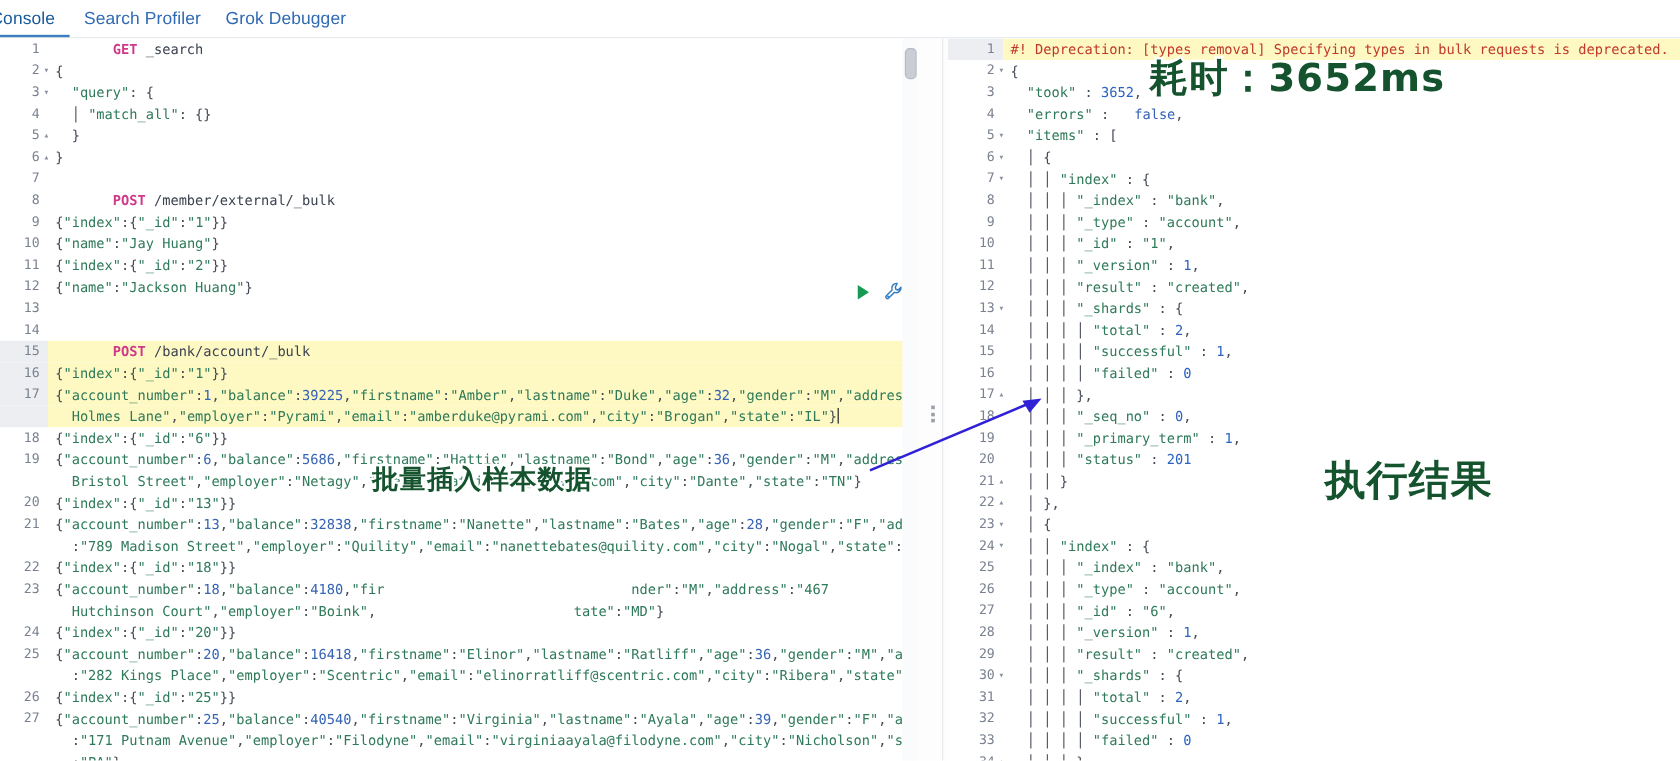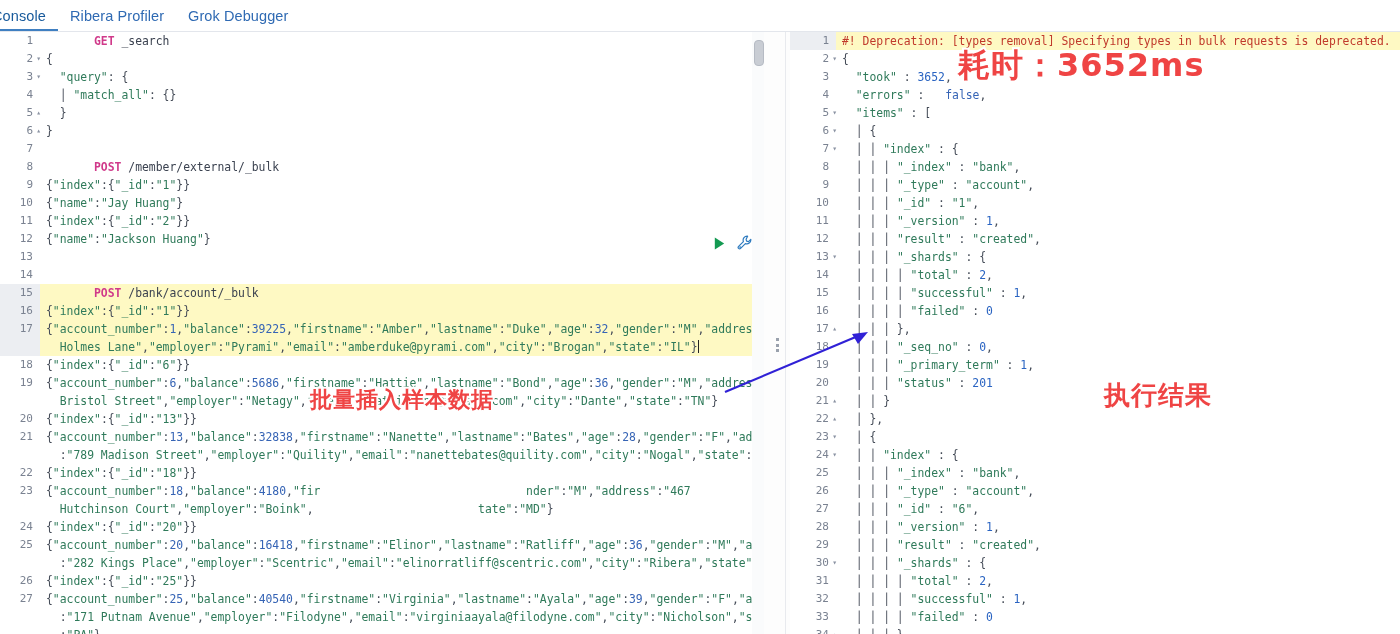--- a/index.html
+++ b/index.html
@@ -143,50 +143,50 @@
     background: #c9cdd4; border-radius: 4px;
     border: 1px solid #b6bbc4;
     cursor: pointer;
   }
 
   
   .anno {
     position: absolute;
     font-family: "DejaVu Sans", sans-serif;
     font-weight: bold;
-    color: #ef4444;
+    color: #14532d;
     letter-spacing: 1px;
     white-space: nowrap;
     pointer-events: none;
     z-index: 20;
     -webkit-text-stroke: 4px #ffffff;
     paint-order: stroke fill;
   }
   #anno-bulk  { left: 310px; top: 385px; font-size: 22px; }
   #anno-took  { left: 958px; top: 44px;  font-size: 32px; }
-  #anno-result{ left: 1104px; top: 378px; font-size: 26px; }
+  #anno-result{ left: 1104px; top: 378px; font-size: 34px; }
 
   
   #anno-arrow {
     position: absolute; left: 720px; top: 330px;
     width: 150px; height: 70px;
     z-index: 19; pointer-events: none;
   }
 </style>
 </head>
 <body>
 
 <div id="app">
 
   <div class="tabbar">
     <div class="tab active" id="tab-console">
       <span>Console</span>
     </div>
     <div class="tab" id="tab-search-profiler">
-      <span>Ribera Profiler</span>
+      <span>Search Profiler</span>
     </div>
     <div class="tab" id="tab-grok-debugger">
       <span>Grok Debugger</span>
     </div>
   </div>
 
   <div class="pane" id="pane-request">
     <div class="gutter" id="req-gutter">
         <div class="gl">1</div>
         <div class="gl">2<span class="fold">▾</span></div>

